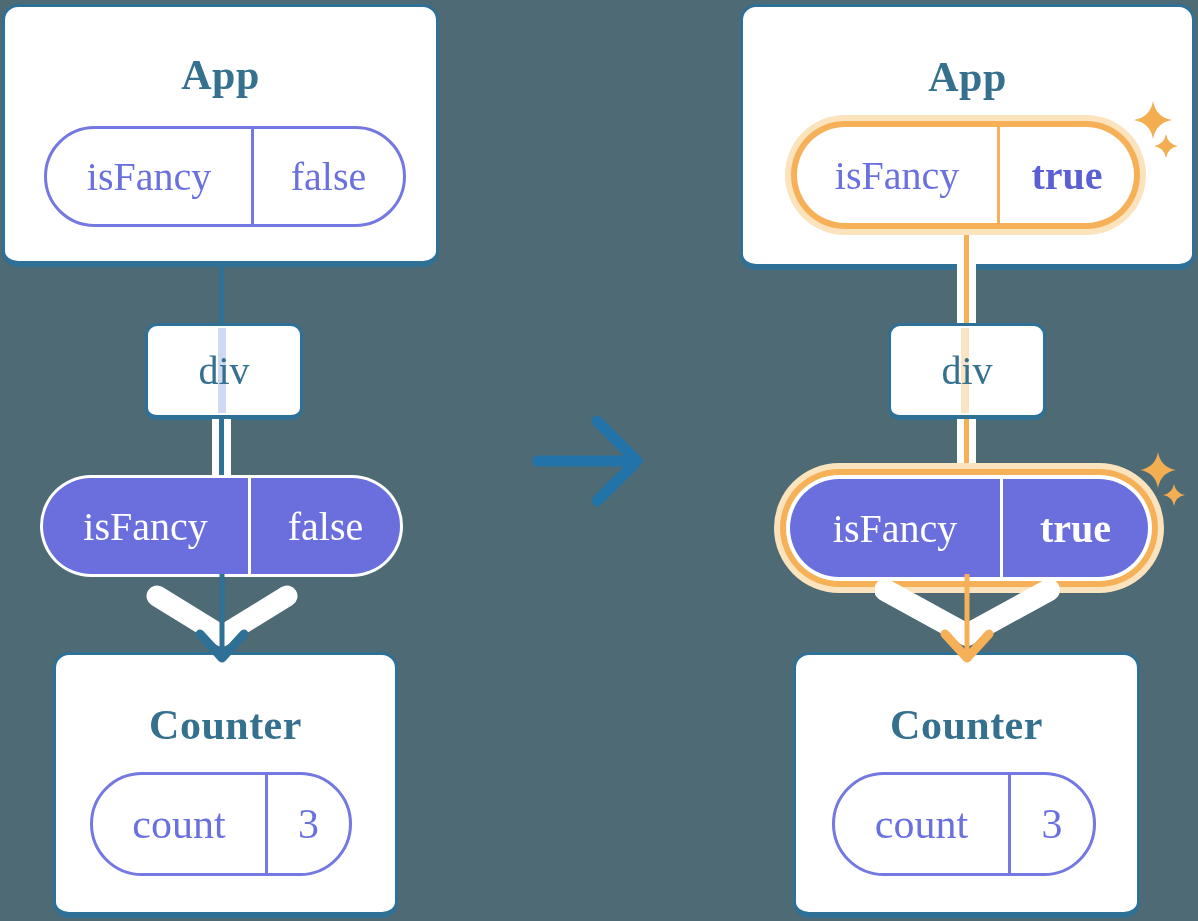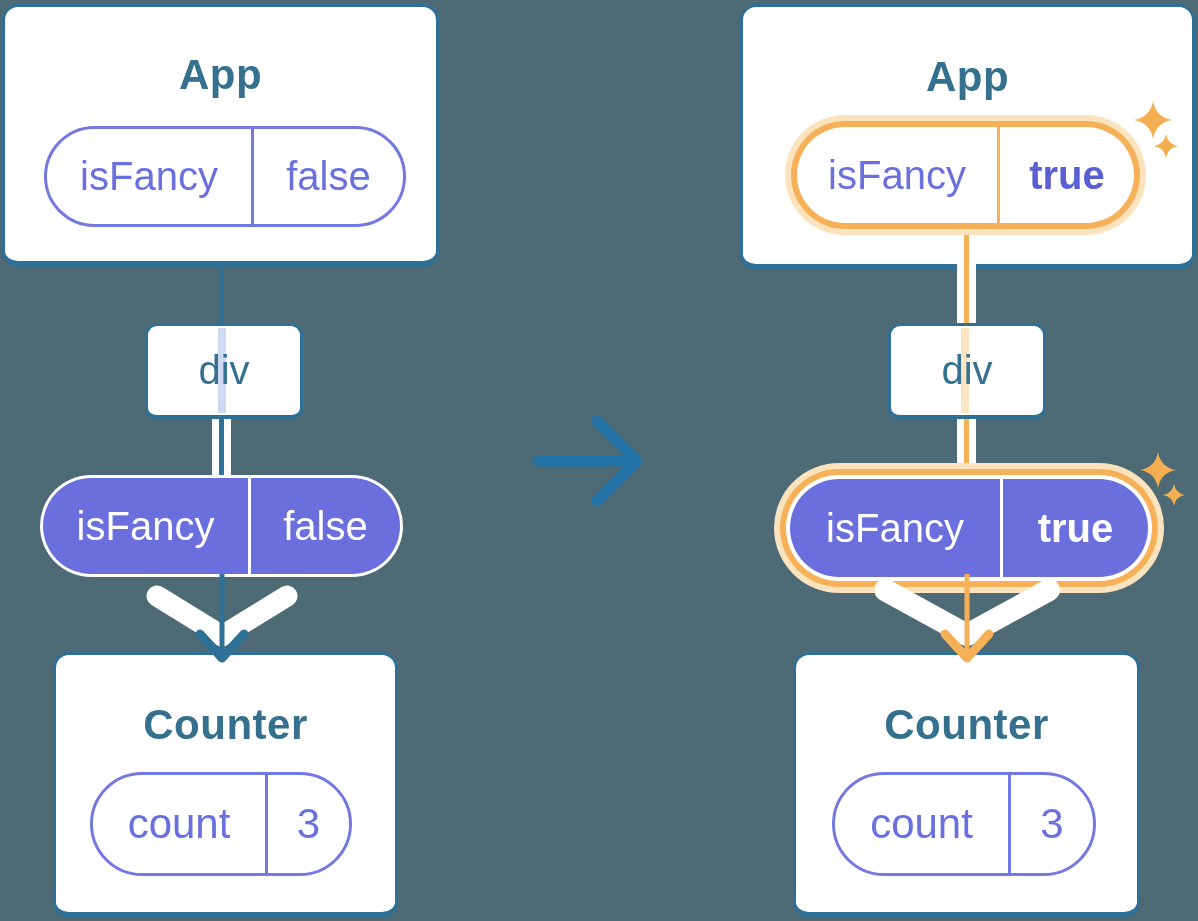--- a/index.html
+++ b/index.html
@@ -6,21 +6,21 @@
     --bg:#4D6A75; --card-border:#2E7096; --title-text:#35708E;
     --purple-fill:#6A6FDD; --purple-outline:#7478E1; --purple-text:#6A70DE;
     --purple-bold-text:#5A5FD3; --lavender-trace:#CFD9F1; --peach-trace:#FBE4C3;
     --orange:#F6B158; --cream:#FBE3BE; --sparkle:#F2AE50; --arrow-blue:#2273A8;
     --white:#FFFFFF;
   }
   html,body{margin:0;padding:0;background:var(--bg);}
   .stage{
     position:relative;width:1198px;height:921px;overflow:hidden;
     background:var(--bg);
-    font-family:Liberation Sans, sans-serif;
+    font-family:Liberation Serif, serif;
   }
   .card{
     position:absolute;background:#fff;box-sizing:border-box;
     border:3px solid var(--card-border);border-bottom-width:6px;border-radius:16px;
   }
   .card-title{
     position:absolute;left:0;width:100%;text-align:center;
     color:var(--title-text);font-size:42px;font-weight:600;letter-spacing:.5px;
   }
   .pill{

